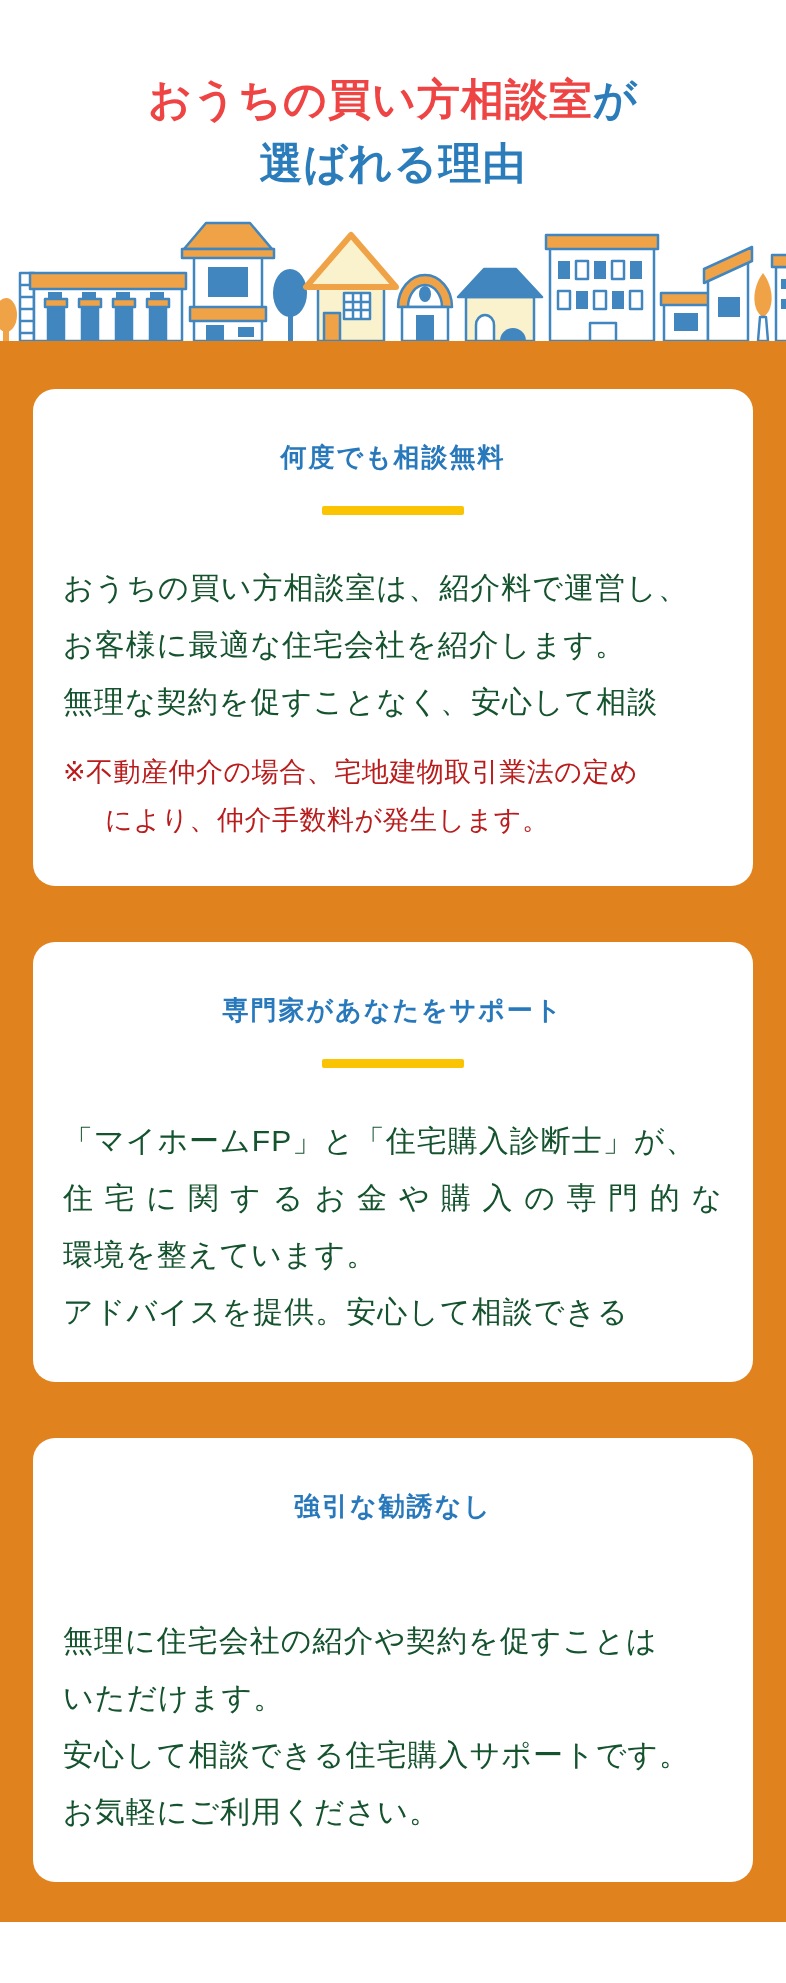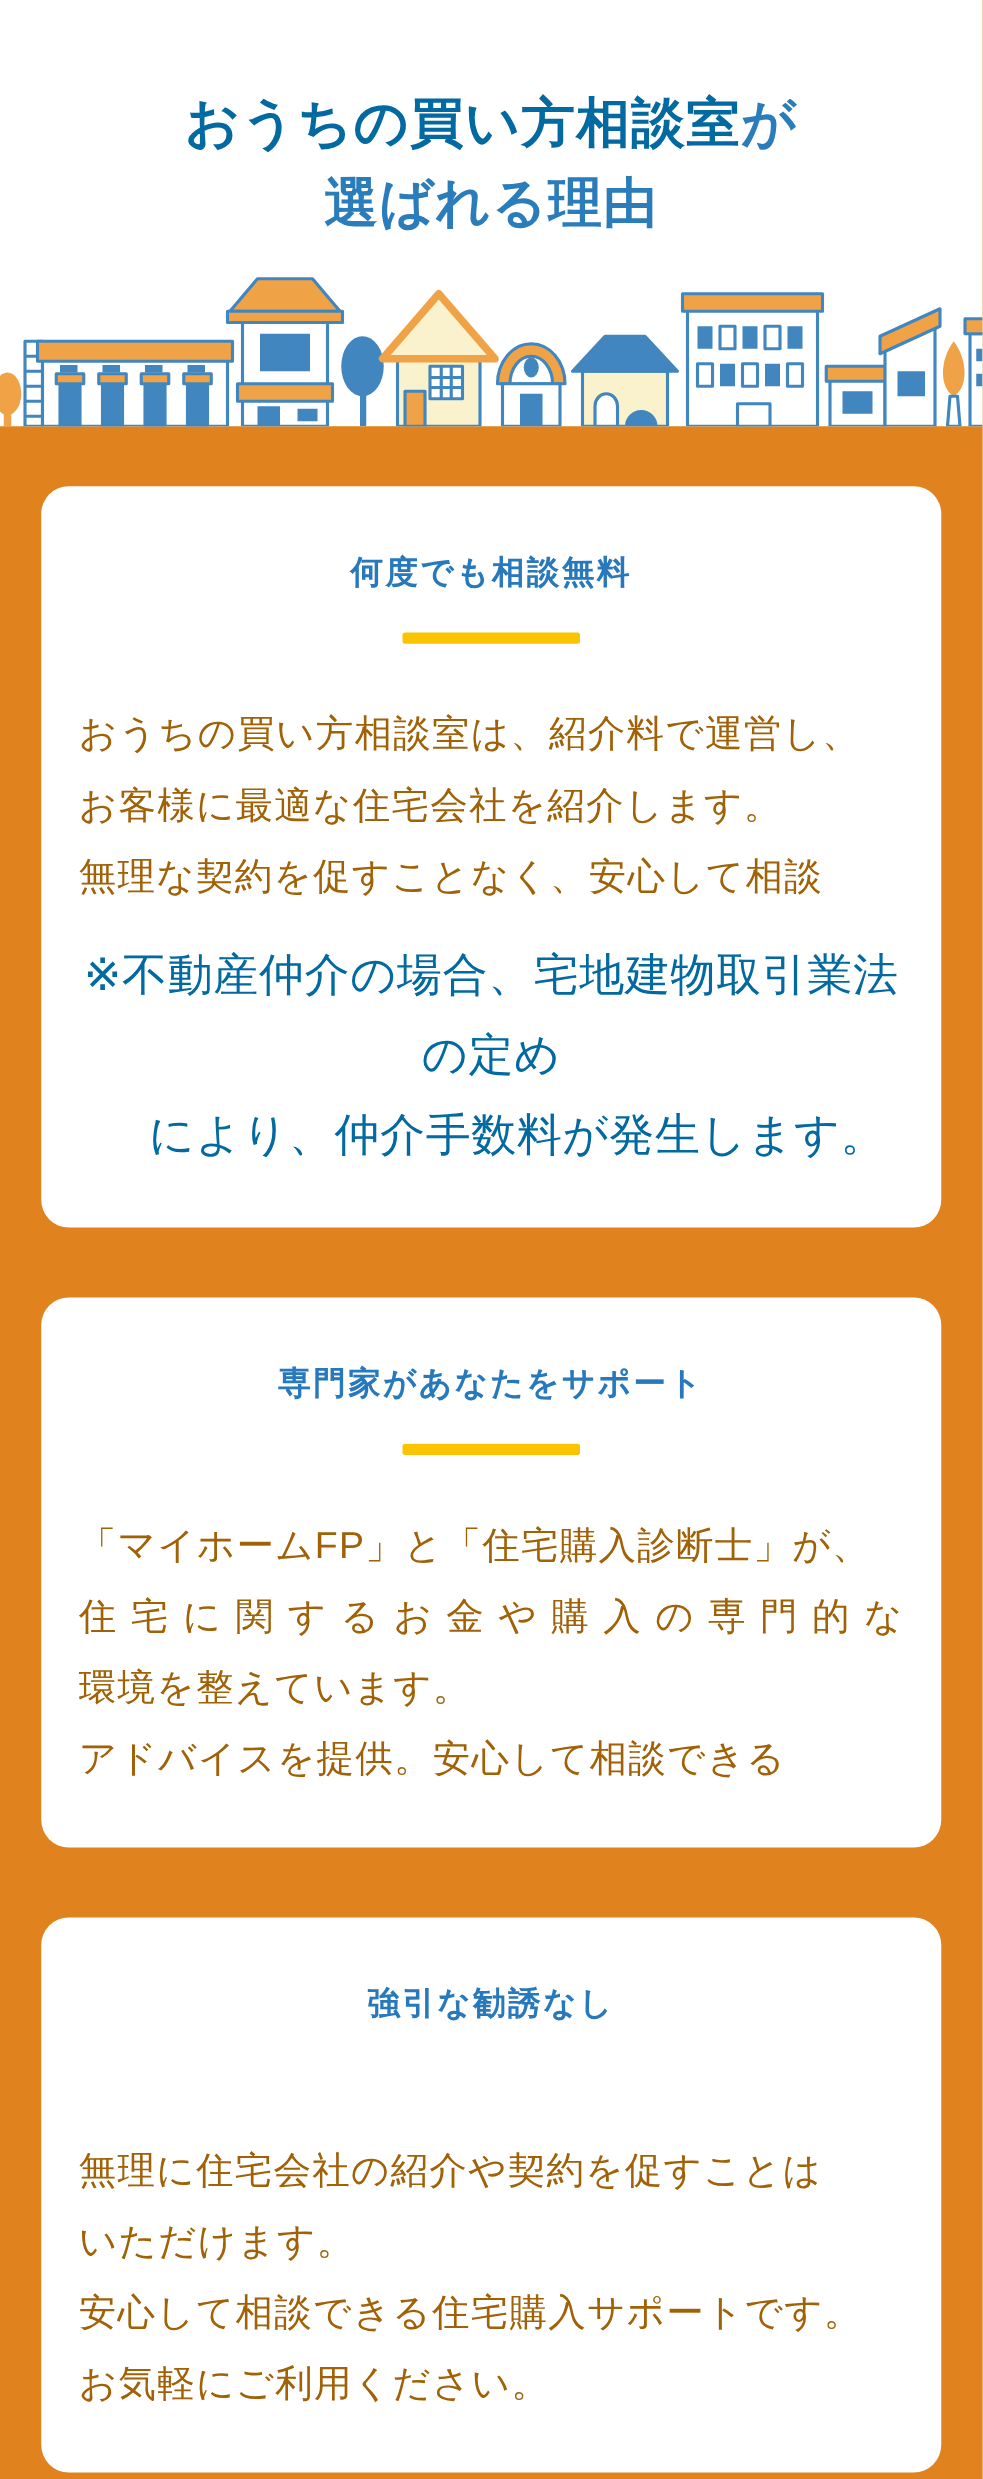--- a/index.html
+++ b/index.html
@@ -13,21 +13,21 @@
 
   
   .hero { background: #ffffff; padding-top: 68px; text-align: center; }
   .page-title {
     margin: 0;
     font-size: 43px;
     font-weight: bold;
     line-height: 1.48;
     letter-spacing: 1px;
   }
-  .t-orange { color: #0369a1; font-family: Liberation Serif, serif; }
+  .t-orange { color: #ef4444; font-family: Liberation Serif, serif; }
   .t-blue   { color: #2B7CBB; }
 
   
   .town { display: block; margin-top: 14px; width: 786px; height: 132px; }
 
   
   .orange-section {
     background: #E0821E;
     padding: 48px 33px 40px;
   }
@@ -50,33 +50,32 @@
     width: 142px;
     height: 9px;
     background: #FAC403;
     border-radius: 2px;
     margin: 34px auto 0;
   }
   .card-body {
     margin-top: 44px;
     font-size: 30px;
     line-height: 1.9;
-    color: #a16207;
+    color: #14532d;
     letter-spacing: 1px;
   }
   .card--no-divider .card-body { margin-top: 92px; }
   .body-line { min-height: 57px; }
   .body-line.stretch { text-align: justify; text-align-last: justify; }
   .note {
     margin-top: 18px;
-    font-size: 36px;
+    font-size: 27px;
     line-height: 1.78;
-    color: #0369a1;
+    color: #b91c1c;
     letter-spacing: 0.5px;
-    text-align: center;
   }
   .note-line2 { padding-left: 42px; }
 </style>
 </head>
 <body>
 
 <div class="page">
 
   <div class="hero">
     <h1 class="page-title">

